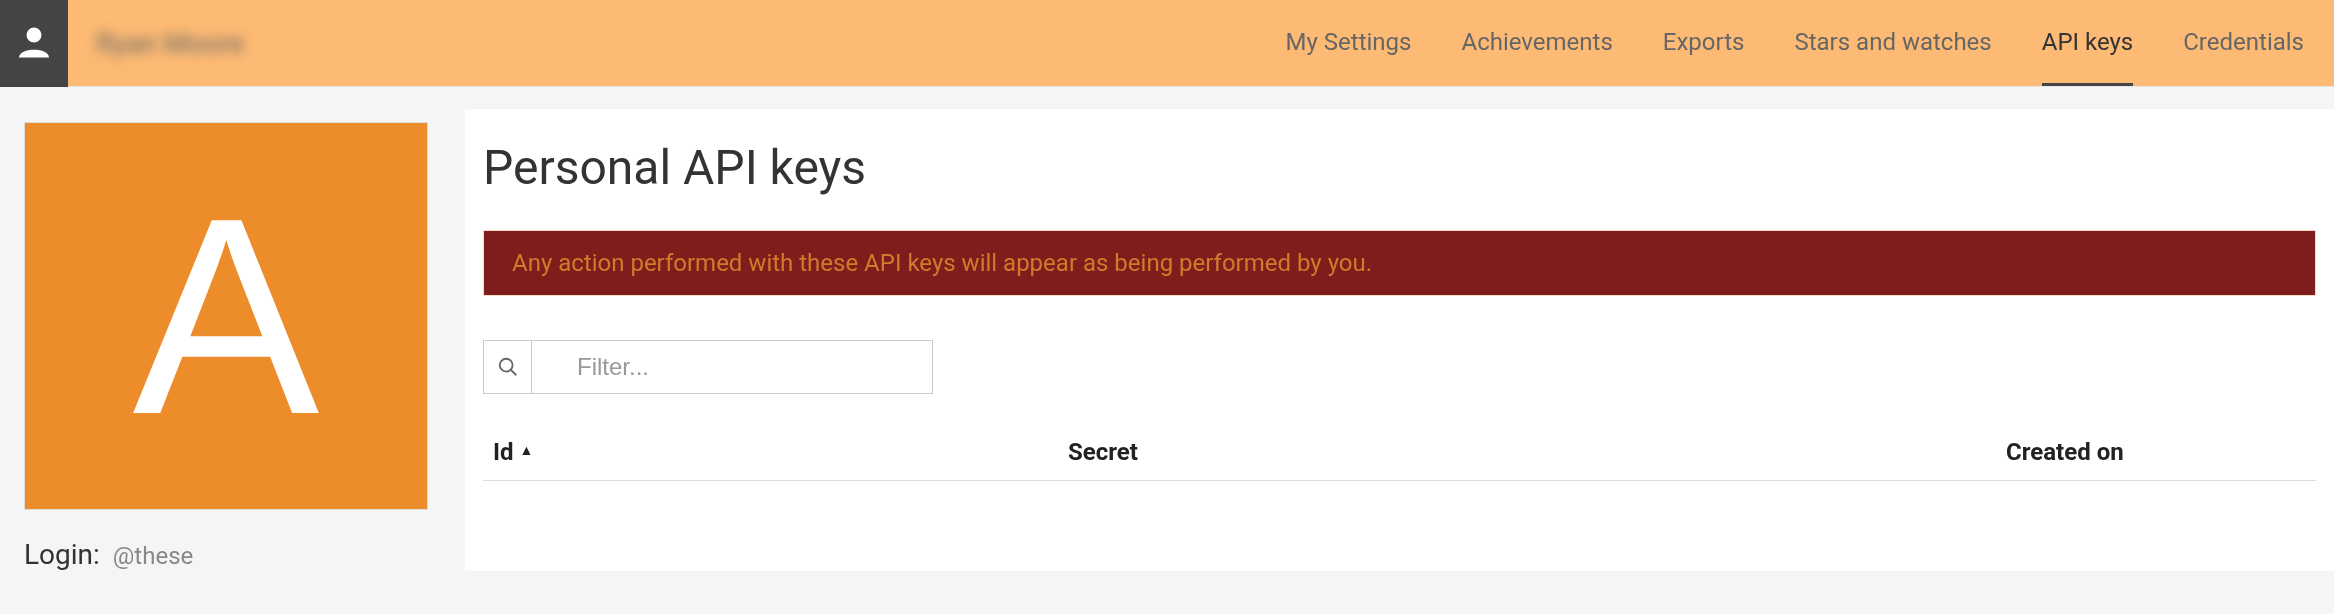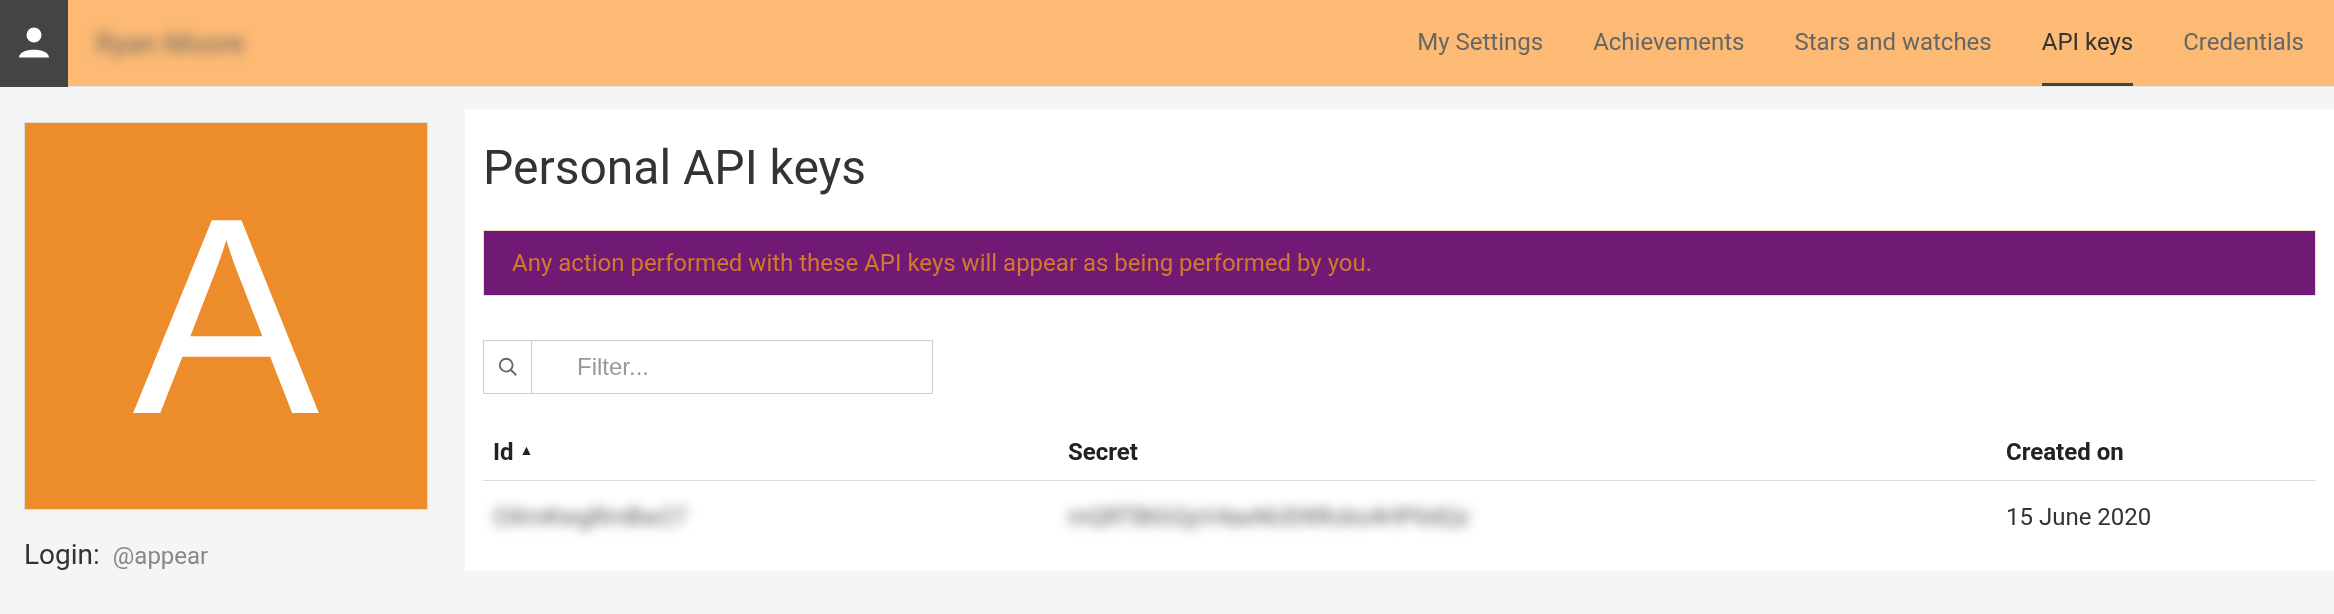--- a/index.html
+++ b/index.html
@@ -94,21 +94,21 @@
       padding: 30px 0 0 0;
     }
     .page-title {
       font-size: 48px;
       font-weight: 400;
       color: #333;
       padding: 0 0 20px 18px;
     }
     .notice {
       margin: 14px 18px 0 18px;
-      background: #701a75;
+      background: #7f1d1d;
       border: 1px solid #f4dcc4;
       padding: 18px 28px;
       font-size: 24px;
       color: #d37a2a;
     }
     .filter-row {
       margin: 44px 18px 0 18px;
       display: flex;
     }
     .filter-box {
@@ -175,34 +175,35 @@
       <svg width="36" height="38" viewBox="0 0 24 24" fill="#fff">
         <circle cx="12" cy="8" r="5"></circle>
         <path d="M2 23 C2 16, 22 16, 22 23 Z"></path>
       </svg>
     </span>
   </div>
   <div class="username-blur">Ryan Moore</div>
   <nav class="nav">
     <div class="nav-item">My Settings</div>
     <div class="nav-item">Achievements</div>
+    <div class="nav-item">Exports</div>
     <div class="nav-item">Stars and watches</div>
     <div class="nav-item active">API keys</div>
     <div class="nav-item">Credentials</div>
   </nav>
 </div>
 
 <div class="layout">
   <aside class="sidebar">
     <div class="avatar">
       <span class="avatar-letter">A</span>
     </div>
     <div class="login-row">
       <span>Login:</span>
-      <span class="login-handle">@appear</span>
+      <span class="login-handle">@these</span>
     </div>
   </aside>
 
   <main class="main">
     <h1 class="page-title">Personal API keys</h1>
 
     <div class="notice">Any action performed with these API keys will appear as being performed by you.</div>
 
     <div class="filter-row">
       <div class="filter-box">
@@ -218,19 +219,14 @@
 
     <div class="table-header">
       <div class="col-id">
         <span>Id</span>
         <span class="sort-caret">▲</span>
       </div>
       <div class="col-secret">Secret</div>
       <div class="col-created">Created on</div>
     </div>
 
-    <div class="table-row">
-      <div class="col-id blurred-cell">OXmKwgRmBw27</div>
-      <div class="col-secret blurred-cell">mQRTBtGQyV4axNUDltRcks4HP0dQz</div>
-      <div class="col-created">15 June 2020</div>
-    </div>
   </main>
 </div>
 
 </body></html>

